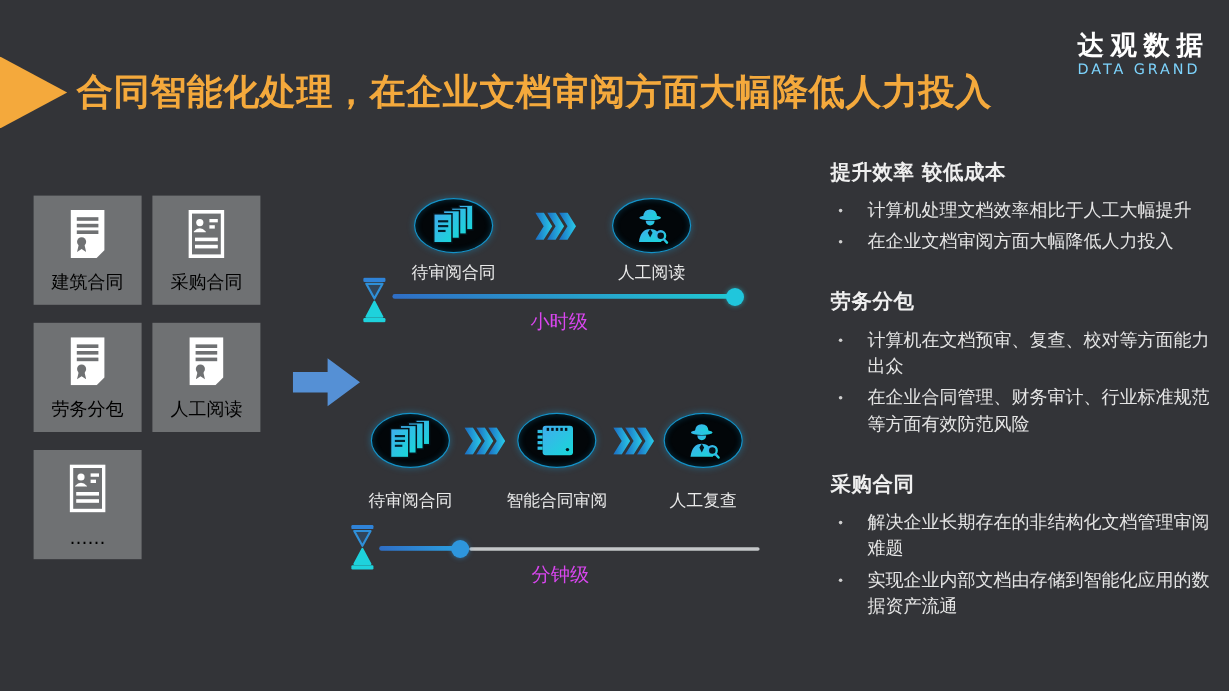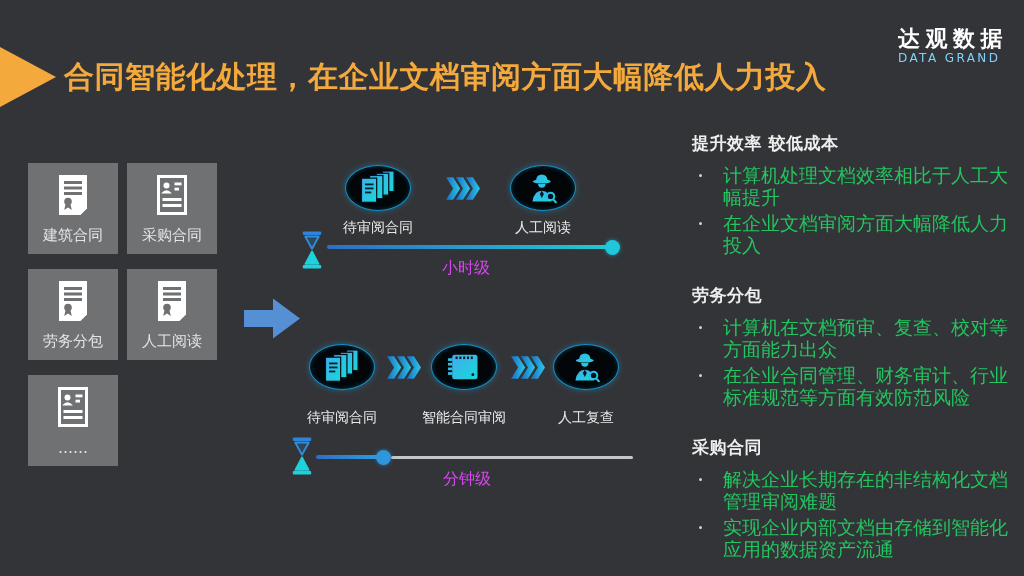--- a/index.html
+++ b/index.html
@@ -17,21 +17,21 @@
     color:#F4A93C; letter-spacing:.5px; white-space:nowrap; }
   .brand { position:absolute; right:16px; top:26px; color:#fff; }
   .brand-cn { font-size:22px; font-weight:bold; letter-spacing:5.5px; line-height:25px; white-space:nowrap; }
   .brand-en { font-size:12px; letter-spacing:2.4px; color:#7dd3fc; margin-top:0; white-space:nowrap; }
 
   
   .tiles { position:absolute; left:28px; top:163px; display:grid;
     grid-template-columns:90px 90px; grid-auto-rows:91px; gap:15px 9px; }
   .tile { background:#6F7173; display:flex; flex-direction:column; align-items:center; }
   .tile svg { margin-top:12px; flex:0 0 auto; }
-  .tile-label { margin-top:auto; margin-bottom:9px; color:#e5e5e5; font-size:15px; white-space:nowrap; }
+  .tile-label { margin-top:auto; margin-bottom:9px; color:#000000; font-size:15px; white-space:nowrap; }
 
   
   .arrow-blue { position:absolute; left:244px; top:297px; }
 
   
   .oval { position:absolute; width:66px; height:46px; border-radius:50%;
     background:#020609; border:1.5px solid #1492C8; box-sizing:border-box;
     box-shadow:0 0 6px rgba(25,155,210,.45), inset 0 0 5px rgba(25,155,210,.30);
     display:flex; align-items:center; justify-content:center; }
   .chevrons { position:absolute; }
@@ -46,22 +46,22 @@
   .tl-gray { background:#C4C6C8; height:3.5px; }
   .tl-dot { position:absolute; width:15px; height:15px; border-radius:50%; }
   .dot-cyan { background:#20C6DC; box-shadow:0 0 4px rgba(32,198,220,.6); }
   .dot-blue { background:#2E96DD; box-shadow:0 0 4px rgba(46,150,221,.6); }
 
   
   .benefits { position:absolute; left:692px; top:132px; width:320px; }
   .benefit { margin-bottom:28px; }
   .benefit h3 { margin:0 0 9px 0; font-size:17px; font-weight:bold; color:#EFEFEF; letter-spacing:.5px; }
   .benefit ul { list-style:none; margin:0; padding:0; }
-  .benefit li { position:relative; padding-left:31px; font-size:19px; line-height:22px;
-    color:#22c55e; margin-bottom:4px; }
+  .benefit li { position:relative; padding-left:31px; font-size:15px; line-height:22px;
+    color:#e5e5e5; margin-bottom:4px; }
   .benefit li::before { content:""; position:absolute; left:7px; top:10px;
     width:3px; height:3px; border-radius:50%; background:#CFCFCF; }
 </style>
 </head>
 <body>
 
 <div class="slide">
 
   <svg width="0" height="0" style="position:absolute">
     <defs>

